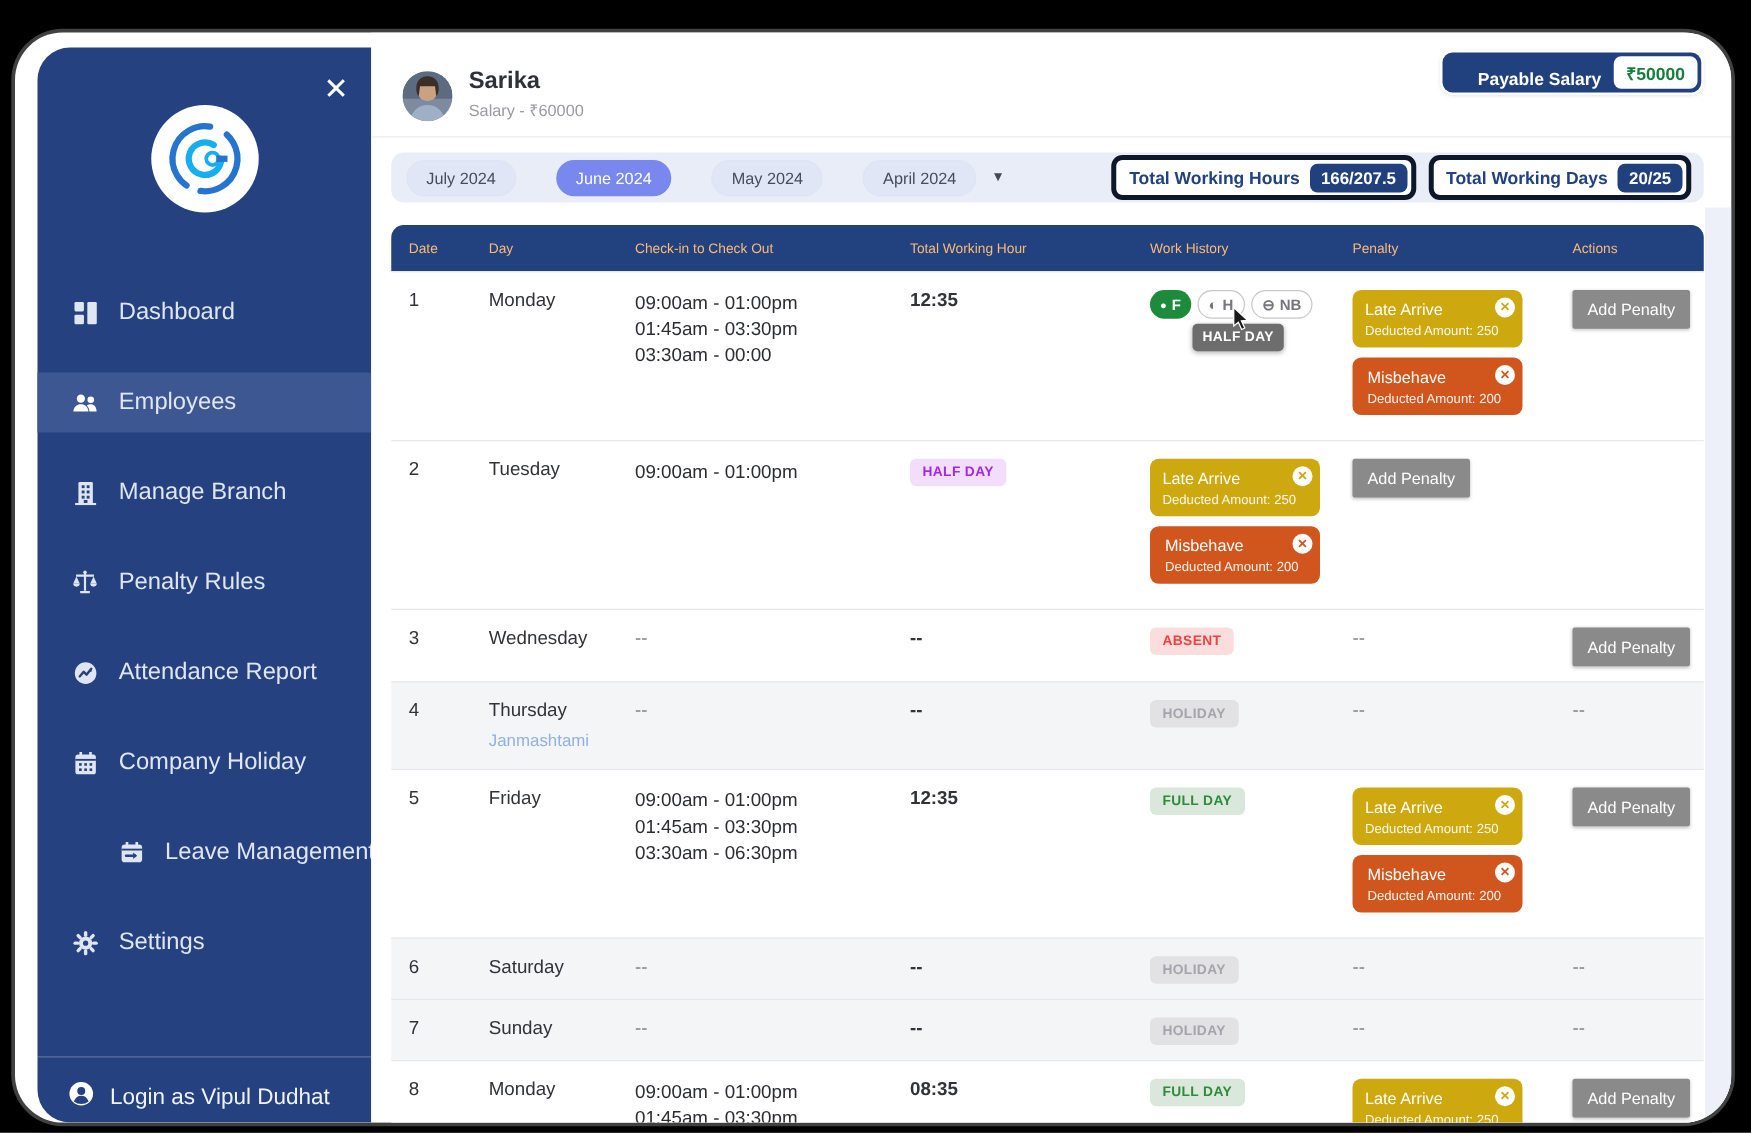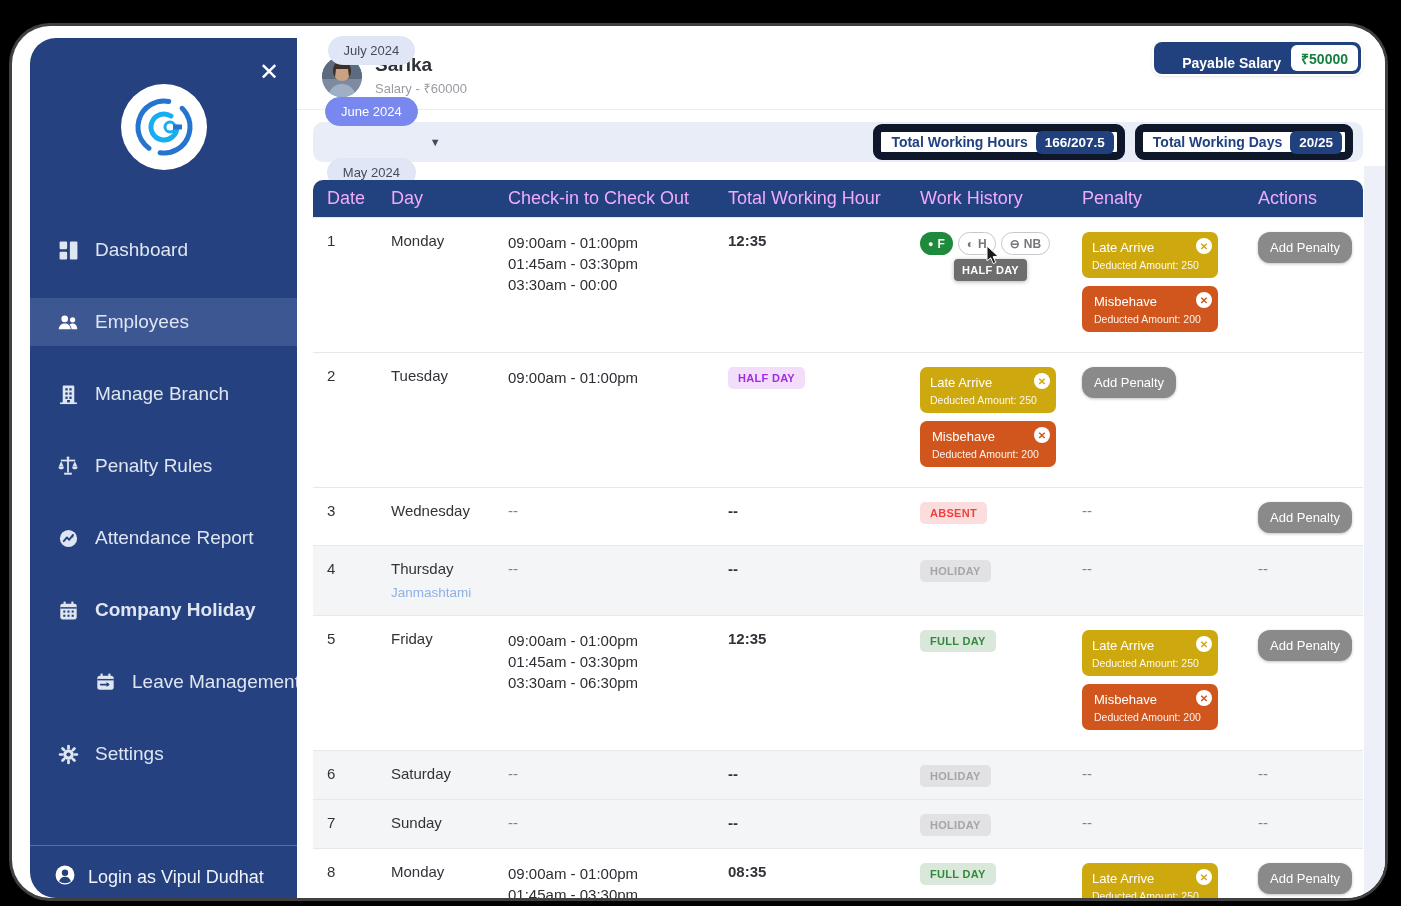--- a/index.html
+++ b/index.html
@@ -22,33 +22,33 @@
   .main { position:absolute; left:285px; top:0; right:0; bottom:0; background:#fff; }
   .emp-header { position:absolute; left:0; top:0; right:0; height:84px; border-bottom:1px solid #ececf2; }
   .avatar { position:absolute; left:25px; top:31px; width:40px; height:40px; border-radius:50%; overflow:hidden; background:#cdd6e4; }
   .emp-name { position:absolute; left:78px; top:28px; font-size:19px; font-weight:bold; color:#2e3138; }
   .emp-salary { position:absolute; left:78px; top:53px; font-size:13px; color:#9a9aa2; }
   .payable { position:absolute; right:24px; top:16px; height:32px; background:#21407e; border-radius:8px; display:flex; align-items:flex-end; padding:3px 3px 3px 28px; box-shadow:0 0 0 2px #fff, 0 1px 4px rgba(0,0,0,.25); }
   .payable-label { color:#fff; font-size:14px; font-weight:bold; margin-right:10px; }
   .payable-value { background:#fff; border-radius:6px; height:26px; display:flex; align-items:center; padding:0 10px; font-size:14px; font-weight:bold; color:#15803d; }
 
   .band { position:absolute; left:16px; top:96px; width:1050px; height:40px; background:#e9edf8; border-radius:10px; display:flex; align-items:center; padding:0 10px 0 12px; }
-  .months { display:flex; align-items:center; gap:32px;flex-direction:column; }
+  .months { display:flex; gap:32px; }
   .month-pill { background:#e0e6f6; border:1px solid #dfe4f4; color:#454c5c; font-size:13px; padding:6px 15px; border-radius:15px; cursor:pointer; white-space:nowrap; }
   .month-pill.sel { background:#7988ef; border-color:#7988ef; color:#fff; }
   .month-caret { font-size:11px; color:#3f4a5a; margin-left:12px; cursor:pointer; }
   .totals { margin-left:auto; display:flex; gap:10px; }
-  .total-pill { background:#fff; border:8px solid #0f172a; border-radius:9px; height:36px; display:flex; align-items:center; padding:2px 3px 2px 10px; gap:8px; }
+  .total-pill { background:#fff; border:4px solid #0f172a; border-radius:9px; height:36px; display:flex; align-items:center; padding:2px 3px 2px 10px; gap:8px; }
   .total-label { color:#21417f; font-size:14px; font-weight:bold; white-space:nowrap; }
   .total-value { background:#21407e; color:#fff; border-radius:6px; padding:4px 9px; font-size:13.5px; font-weight:bold; white-space:nowrap; }
 
   
   .table { position:absolute; left:16px; top:154px; width:1050px; }
   .t-grid { display:grid; grid-template-columns:64px 117px 220px 192px 162px 176px 119px; }
-  .t-head { background:#21417f; color:#f0abfc; border-radius:10px 10px 0 0; height:37px; align-items:center; font-size:18px; }
+  .t-head { background:#21417f; color:#fdba74; border-radius:10px 10px 0 0; height:37px; align-items:center; font-size:11px; }
   .t-head > div { padding-left:14px; }
   .t-row { border-top:1px solid #e8e8ec; align-items:start; background:#fff; }
   .t-row.alt { background:#f4f5f7; }
   .t-row > div { padding:14px 6px 12px 14px; font-size:15px; color:#313339; }
   .checkin-line { line-height:21px; color:#2c2e33; }
   .total-hour { color:#1b49df; font-weight:bold; }
   .dash { color:#818187; }
   .day-note { display:block; margin-top:8px; font-size:13.5px; color:#8fb0e6; }
   .status-badge { display:inline-block; font-size:11px; font-weight:bold; padding:5px 10px; border-radius:5px; letter-spacing:.3px; white-space:nowrap; }
   .st-full { background:#d9e8da; color:#318a3b; }
@@ -67,21 +67,21 @@
 
   .pen-badge { position:relative; width:136px; border-radius:7px; padding:8px 10px 7px 10px; margin-bottom:8px; color:#fff; }
   .pen-late { background:#cda80f; }
   .pen-mis { background:#d0561d;padding-left:12px; }
   .pen-name { font-size:13px; margin-bottom:4px; }
   .pen-detail { font-size:10.5px; opacity:.92; }
   .pen-close { position:absolute; top:6px; right:6px; width:16px; height:16px; background:#fff; border-radius:50%; display:flex; align-items:center; justify-content:center; font-size:10px; font-weight:bold; cursor:pointer; }
   .pen-late .pen-close { color:#cda80f; }
   .pen-mis .pen-close { color:#d0561d; }
 
-  .add-pen-btn { background:#8a8a8a; color:#fff; border:none; font-size:13px; font-family:"Liberation Sans",sans-serif; padding:8px 12px; border-radius:12px; cursor:pointer; white-space:nowrap; box-shadow:0 1px 3px rgba(0,0,0,.25); }
+  .add-pen-btn { background:#8a8a8a; color:#fff; border:none; font-size:13px; font-family:"Liberation Sans",sans-serif; padding:8px 12px; border-radius:2px; cursor:pointer; white-space:nowrap; box-shadow:0 1px 3px rgba(0,0,0,.25); }
 
   .gutter { position:absolute; right:0; top:140px; bottom:0; width:21px; background:#edf0f8; }
 </style>
 </head>
 <body>
 
 <div class="window">
 
   <aside class="sidebar">
     <span class="close-x">✕</span>
@@ -153,21 +153,21 @@
         <div class="nav-item" style="top: 288px;">
           <span class="ic">
             <svg width="21" height="21" viewBox="0 0 20 20">
               <rect x="1.8" y="1.8" width="16.4" height="16.4" rx="8.2" fill="#dfe6f2"></rect>
               <path d="M5.5 12.5 8.5 9l2.2 2.2 3.6-4.6" fill="none" stroke="#25417f" stroke-width="1.8" stroke-linecap="round" stroke-linejoin="round"></path>
               <path d="M14.5 6.2 14.6 9l-2.7-.2z" fill="#25417f"></path>
             </svg>
           </span>
           <span>Attendance Report</span>
         </div>
-        <div class="nav-item" style="top: 360px; font-weight: bold;">
+        <div class="nav-item" style="top: 360px;">
           <span class="ic">
             <svg width="21" height="21" viewBox="0 0 20 20">
               <rect x="2.2" y="3.5" width="15.6" height="15" rx="2" fill="#dfe6f2"></rect>
               <line x1="6.3" y1="1.5" x2="6.3" y2="5.5" stroke="#dfe6f2" stroke-width="2"></line>
               <line x1="13.7" y1="1.5" x2="13.7" y2="5.5" stroke="#dfe6f2" stroke-width="2"></line>
               <rect x="2.2" y="6.8" width="15.6" height="1.4" fill="#25417f"></rect>
               <g fill="#25417f">
                 <rect x="5" y="10" width="2" height="2"></rect>
                 <rect x="9" y="10" width="2" height="2"></rect>
                 <rect x="13" y="10" width="2" height="2"></rect>

